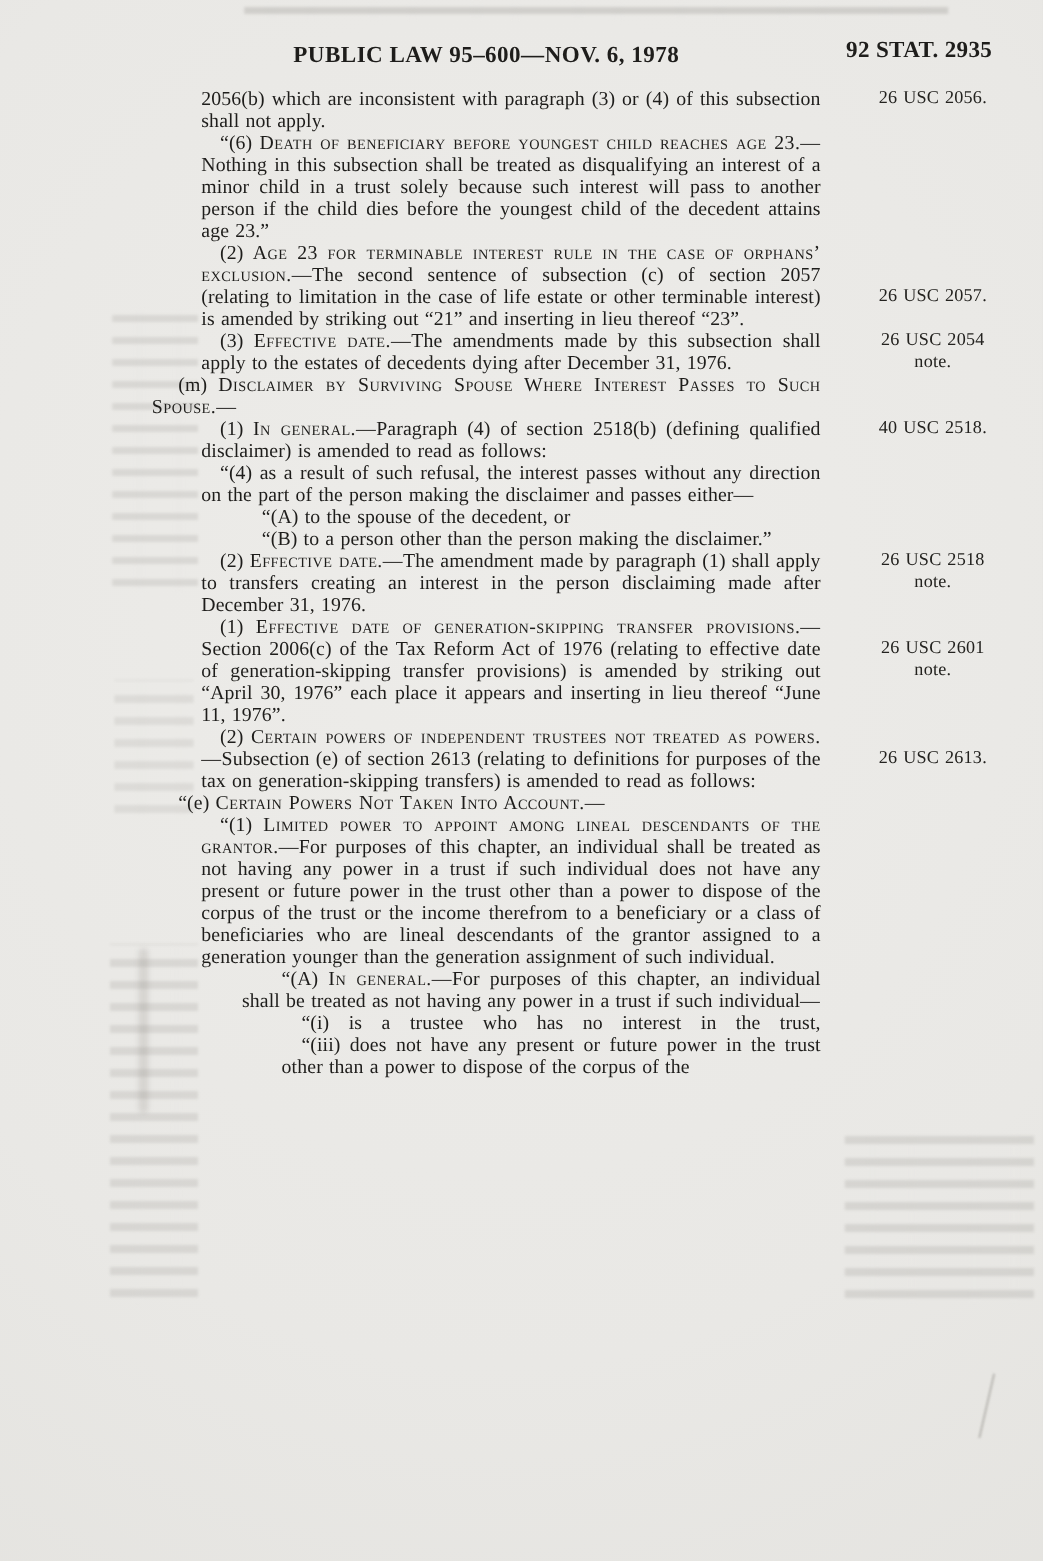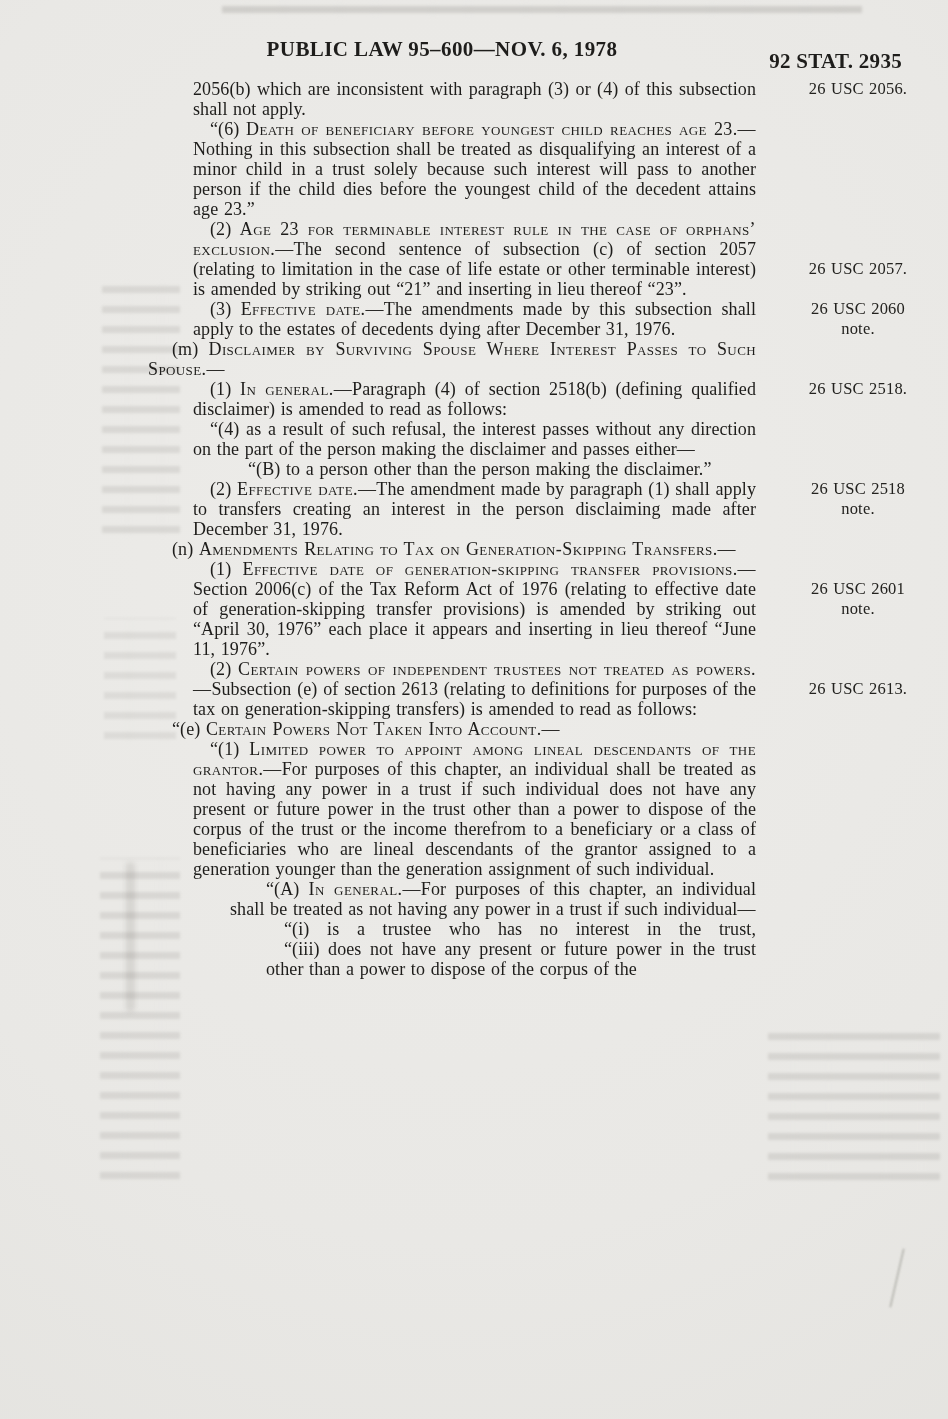--- a/index.html
+++ b/index.html
@@ -17,28 +17,28 @@
       radial-gradient(ellipse 120% 90% at 48% 38%, #edecE9 0%, #e9e8e5 55%, #e2e1dd 100%);
   }
 
   
   .hdr-law {
     position: absolute; left: 138px; top: 36px; width: 608px;
     text-align: center; font-weight: bold; font-size: 21px;
     letter-spacing: .4px; line-height: 26px; white-space: nowrap;
   }
   .hdr-stat {
-    position: absolute; right: 46px; top: 48px;
+    position: absolute; right: 46px; top: 32px;
     font-weight: bold; font-size: 21px; letter-spacing: .3px;
     line-height: 26px; white-space: nowrap;
   }
 
   
   .text-col {
-    position: absolute; left: 148px; top: 79px; width: 608px;
+    position: absolute; left: 138px; top: 79px; width: 608px;
     font-size: 18px; line-height: 20px;
     word-spacing: 1px; letter-spacing: .1px;
   }
   .para { position: relative; margin: 0; text-align: justify; }
   .para.l0  { padding-left: 0;     text-indent: 24px; }
   .para.l1  { padding-left: 45px;  text-indent: 17px; }
   .para.l2  { padding-left: 82px;  text-indent: 36px; }
   .para.l2b { padding-left: 64px;  text-indent: 36px; }
   .para.l3  { padding-left: 118px; text-indent: 18px; }
   .para.no-ind { text-indent: 0; }
@@ -94,34 +94,34 @@
 
   <div class="text-col">
       <div class="para l1 no-ind"><span class="rm">2056(b) which are inconsistent with paragraph (3) or (4) of this subsection shall not apply.</span><div class="margin-note" style="top: 0px;">
           <div>26 USC 2056.</div>
         </div></div>
       <div class="para l1"><span class="rm">“(6) </span><span class="sc">Death of beneficiary before youngest child reaches age 23.—</span><span class="rm">Nothing in this subsection shall be treated as disqualifying an interest of a minor child in a trust solely because such interest will pass to another person if the child dies before the youngest child of the decedent attains age 23.”</span></div>
       <div class="para l1"><span class="rm">(2) </span><span class="sc">Age 23 for terminable interest rule in the case of orphans’ exclusion.—</span><span class="rm">The second sentence of subsection (c) of section 2057 (relating to limitation in the case of life estate or other terminable interest) is amended by striking out “21” and inserting in lieu thereof “23”.</span><div class="margin-note" style="top: 40px;">
           <div>26 USC 2057.</div>
         </div></div>
       <div class="para l1"><span class="rm">(3) </span><span class="sc">Effective date.—</span><span class="rm">The amendments made by this subsection shall apply to the estates of decedents dying after December 31, 1976.</span><div class="margin-note" style="top: 0px;">
-          <div>26 USC 2060</div>
+          <div>26 USC 2054</div>
           <div>note.</div>
         </div></div>
       <div class="para l0"><span class="rm">(m) </span><span class="sc">Disclaimer by Surviving Spouse Where Interest Passes to Such Spouse.—</span></div>
       <div class="para l1"><span class="rm">(1) </span><span class="sc">In general.—</span><span class="rm">Paragraph (4) of section 2518(b) (defining qualified disclaimer) is amended to read as follows:</span><div class="margin-note" style="top: 0px;">
-          <div>26 USC 2518.</div>
+          <div>40 USC 2518.</div>
         </div></div>
       <div class="para l1"><span class="rm">“(4) as a result of such refusal, the interest passes without any direction on the part of the person making the disclaimer and passes either—</span></div>
+      <div class="para l2b"><span class="rm">“(A) to the spouse of the decedent, or</span></div>
       <div class="para l2b"><span class="rm">“(B) to a person other than the person making the disclaimer.”</span></div>
       <div class="para l1"><span class="rm">(2) </span><span class="sc">Effective date.—</span><span class="rm">The amendment made by paragraph (1) shall apply to transfers creating an interest in the person disclaiming made after December 31, 1976.</span><div class="margin-note" style="top: 0px;">
           <div>26 USC 2518</div>
           <div>note.</div>
         </div></div>
-      <div class="para l0"><span class="rm">(n) </span><span class="sc">Amendments Relating to Tax on Generation-Skipping Transfers.—</span></div>
       <div class="para l1"><span class="rm">(1) </span><span class="sc">Effective date of generation-skipping transfer provisions.—</span><span class="rm">Section 2006(c) of the Tax Reform Act of 1976 (relating to effective date of generation-skipping transfer provisions) is amended by striking out “April 30, 1976” each place it appears and inserting in lieu thereof “June 11, 1976”.</span><div class="margin-note" style="top: 20px;">
           <div>26 USC 2601</div>
           <div>note.</div>
         </div></div>
       <div class="para l1"><span class="rm">(2) </span><span class="sc">Certain powers of independent trustees not treated as powers.—</span><span class="rm">Subsection (e) of section 2613 (relating to definitions for purposes of the tax on generation-skipping transfers) is amended to read as follows:</span><div class="margin-note" style="top: 20px;">
           <div>26 USC 2613.</div>
         </div></div>
       <div class="para l0"><span class="rm">“(e) </span><span class="sc">Certain Powers Not Taken Into Account.—</span></div>
       <div class="para l1"><span class="rm">“(1) </span><span class="sc">Limited power to appoint among lineal descendants of the grantor.—</span><span class="rm">For purposes of this chapter, an individual shall be treated as not having any power in a trust if such individual does not have any present or future power in the trust other than a power to dispose of the corpus of the trust or the income therefrom to a beneficiary or a class of beneficiaries who are lineal descendants of the grantor assigned to a generation younger than the generation assignment of such individual.</span></div>
       <div class="para l2"><span class="rm">“(A) </span><span class="sc">In general.—</span><span class="rm">For purposes of this chapter, an individual shall be treated as not having any power in a trust if such individual—</span></div>

